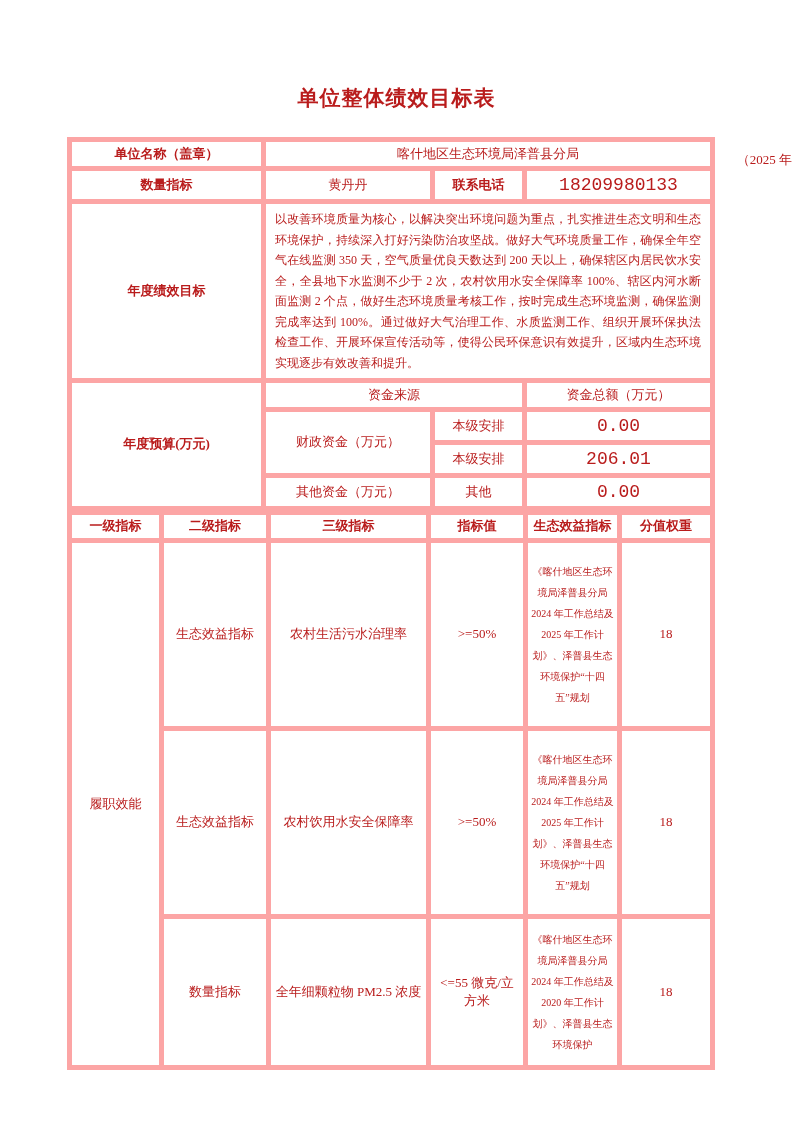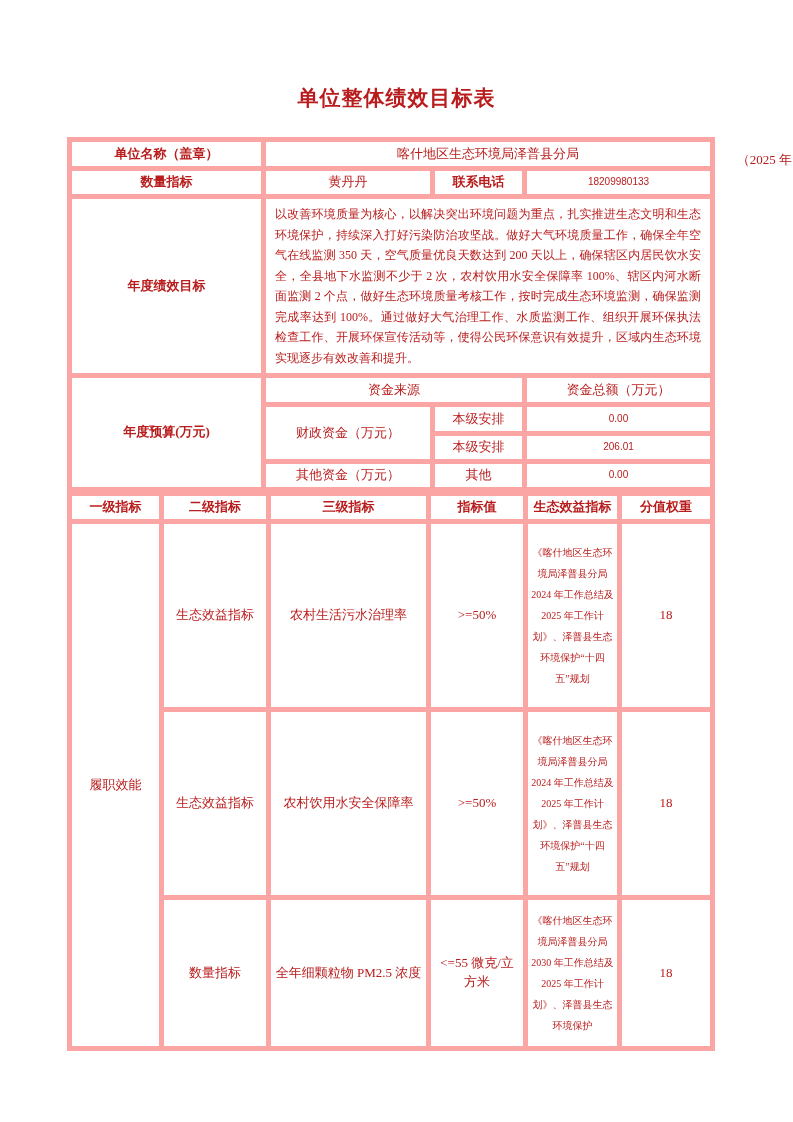--- a/index.html
+++ b/index.html
@@ -53,21 +53,21 @@
     padding: 5px 9px;
     font-size: 12px;
     line-height: 20.5px;
   }
   td.basis {
     padding: 10px 2px;
     font-size: 10px;
     line-height: 21px;
   }
   td.num, .pageno { font-family: "Liberation Sans", "DejaVu Sans", sans-serif; }
-  td.num { font-size: 10px; }
+  td.num { font-size: 18px; font-family: Liberation Mono, monospace; }
   .pageno {
     position: absolute; top: 1032px; left: 0; width: 100%;
     text-align: center;
     font-size: 13px;
   }
 </style>
 </head>
 <body>
 
 <div class="page">
@@ -151,20 +151,20 @@
         <td>生态效益指标</td>
         <td>农村饮用水安全保障率</td>
         <td>&gt;=50%</td>
         <td class="basis">《喀什地区生态环境局泽普县分局 2024 年工作总结及 2025 年工作计划》、泽普县生态环境保护“十四五”规划</td>
         <td>18</td>
       </tr>
       <tr class="hData3">
         <td>数量指标</td>
         <td>全年细颗粒物 PM2.5 浓度</td>
         <td>&lt;=55 微克/立方米</td>
-        <td class="basis">《喀什地区生态环境局泽普县分局 2030 年工作总结及 2025 年工作计划》、泽普县生态环境保护</td>
+        <td class="basis">《喀什地区生态环境局泽普县分局 2024 年工作总结及 2020 年工作计划》、泽普县生态环境保护</td>
         <td>18</td>
       </tr>
     </tbody>
       </table>
   </div>
 
 </div>
 
 </body></html>

